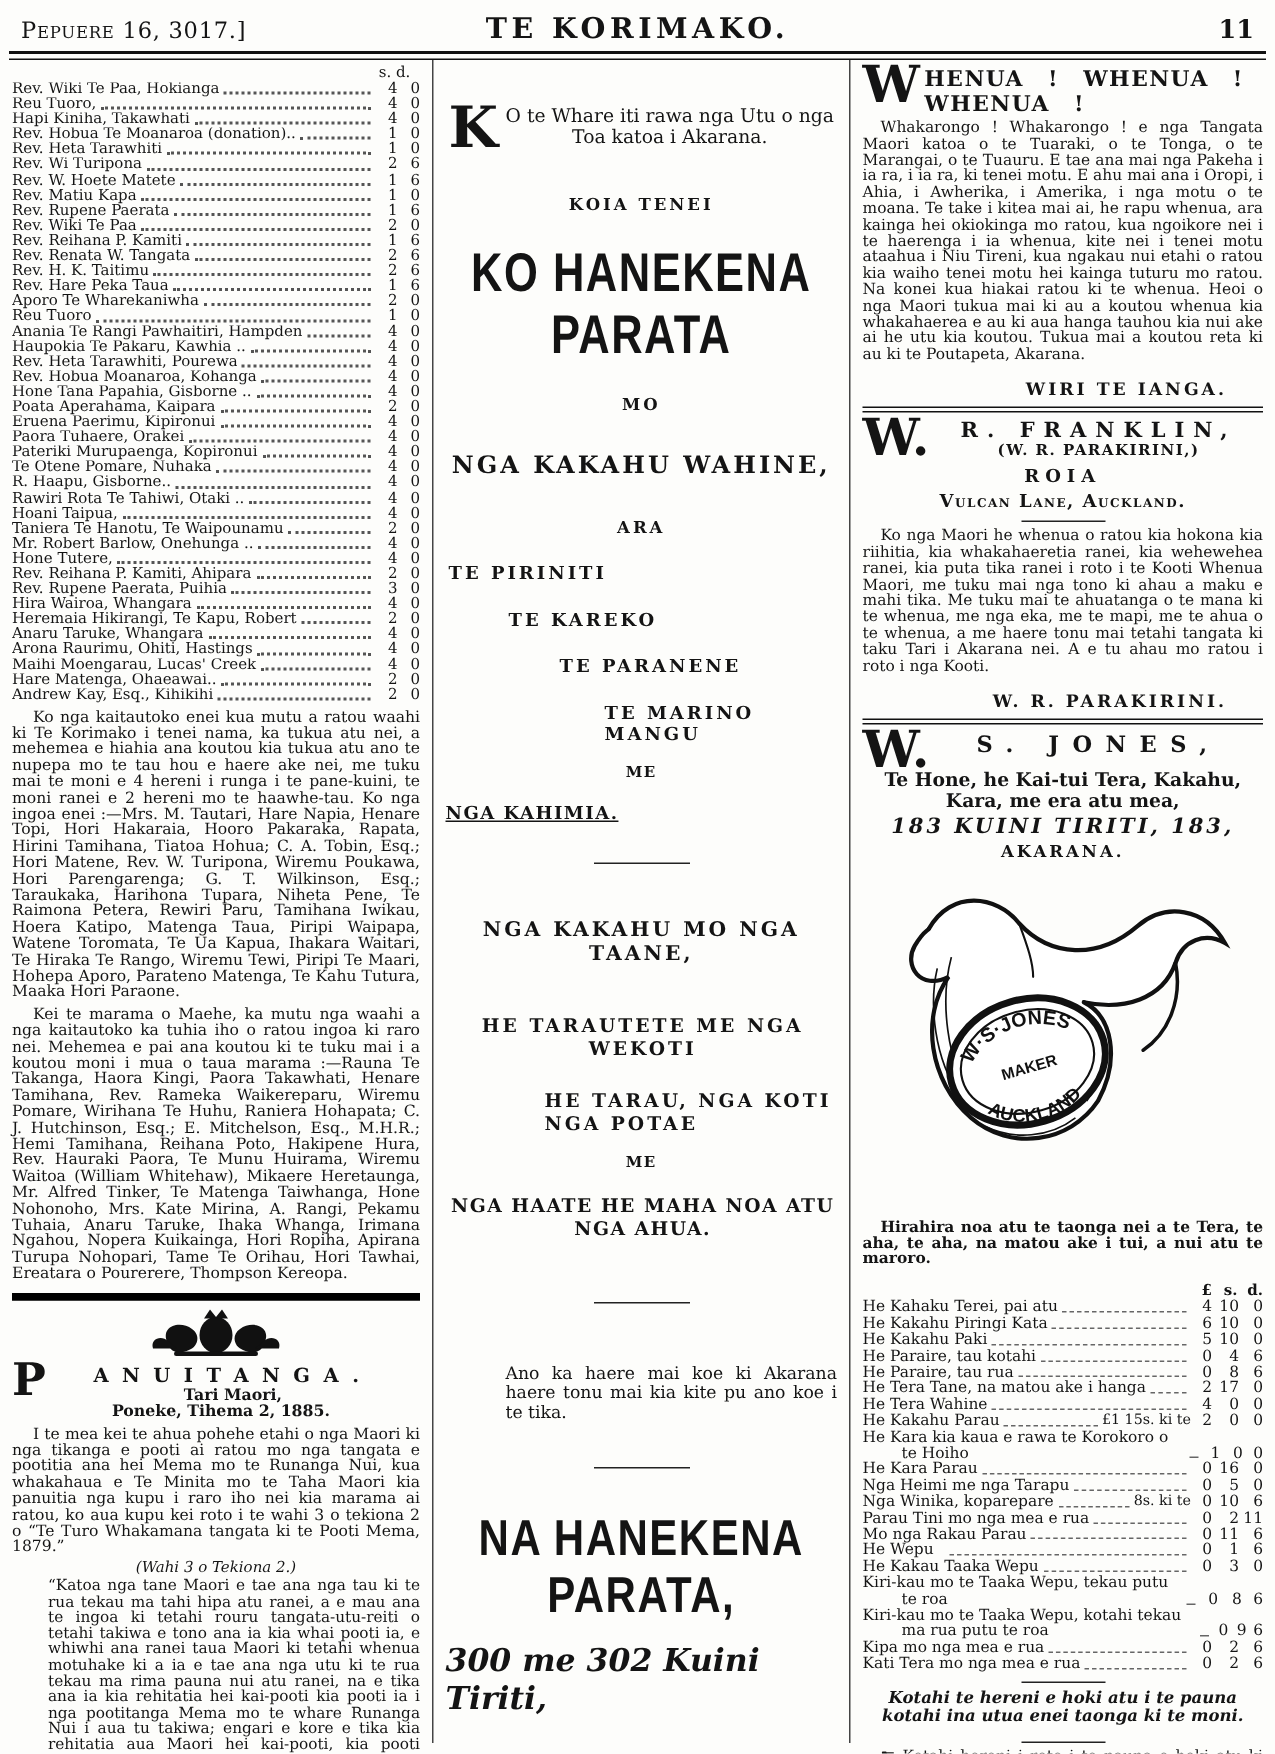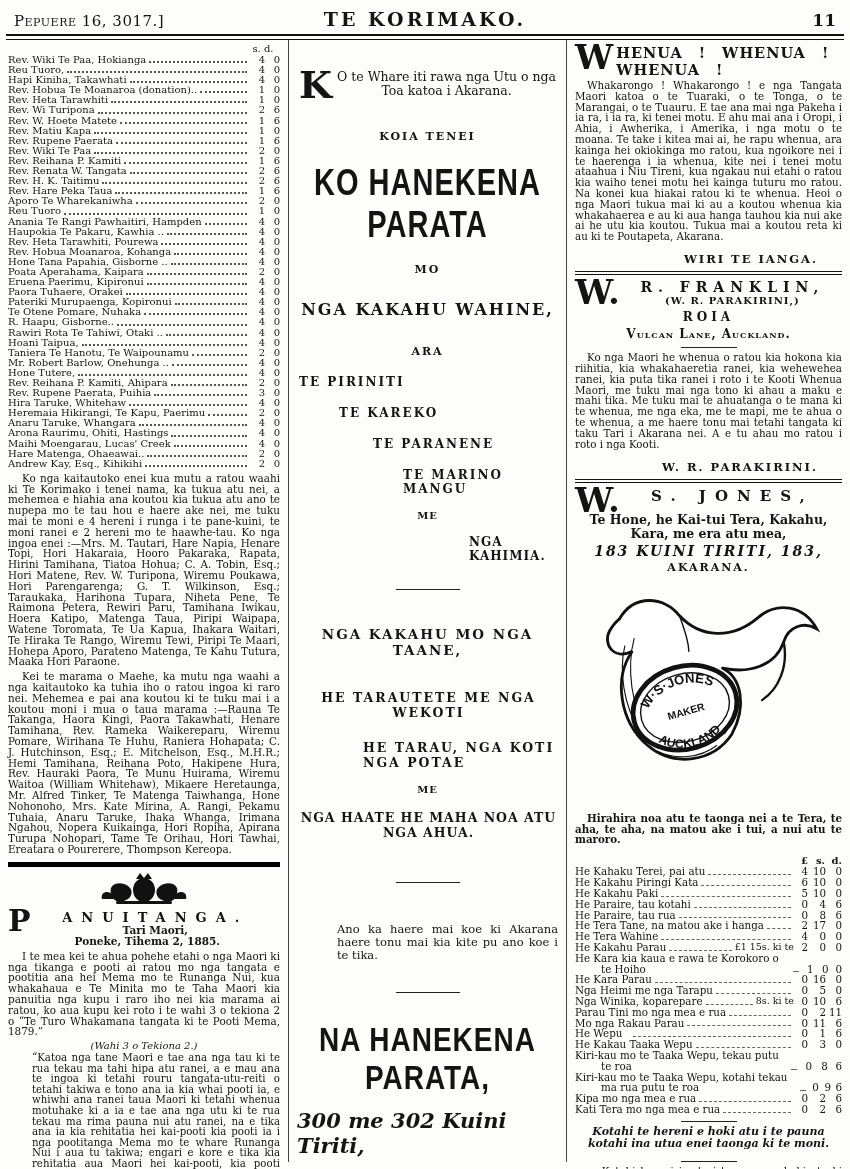--- a/index.html
+++ b/index.html
@@ -46,21 +46,21 @@
   .c2-top{font-size:12.5px;line-height:14px;text-align:center;margin-top:26px;}
   .c2-top .dropK{float:left;font-size:38px;line-height:30px;font-weight:bold;padding:0 3px 0 2px;}
   .koia{ text-align:center;font-size:11px;font-weight:bold;letter-spacing:2px;margin-top:32px;}
   .bigline{text-align:center;font-family:"Liberation Sans","DejaVu Sans",sans-serif;font-weight:bold;}
   .huge{font-size:29px;letter-spacing:1px;transform:scaleY(1.25);transform-origin:center;margin-top:28px;}
   .mo{text-align:center;font-size:11px;font-weight:bold;letter-spacing:2px;margin-top:26px;}
   .med{font-size:16px;letter-spacing:2px;margin-top:24px;font-weight:bold;text-align:center;}
   .stair{font-size:12px;font-weight:bold;letter-spacing:2px;margin-top:17px;}
   .s0{margin-left:2px;} .s1{margin-left:42px;} .s2{margin-left:76px;} .s3{margin-left:106px;}
   .me-c{text-align:center;font-size:10px;font-weight:bold;letter-spacing:1px;margin-top:14px;}
-  .kahimia{margin-left:172px;font-size:12px;font-weight:bold;letter-spacing:1px;margin-top:14px;}
+  .kahimia{font-size:12px;font-weight:bold;letter-spacing:1px;margin-top:14px;text-decoration:underline;}
   .shortrule{width:64px;border-top:1.5px solid #222;margin:26px auto 0 auto;}
   .c2-line1{margin-top:36px;font-size:13.5px;}
   .c2-mid{font-size:12.5px;}
   .anopara{font-size:11.5px;line-height:13px;margin-top:40px;text-align:justify;margin-left:40px;}
   .huge2{font-size:28px;letter-spacing:1px;transform:scaleY(1.2);margin-top:34px;}
   .street{text-align:left;font-size:21px;font-style:italic;font-weight:bold;margin-top:17px;font-family:"DejaVu Serif",serif;}
   .hand{font-family:"DejaVu Sans",sans-serif;font-size:11px;}
   
   .whenua-head{font-size:14.5px;font-weight:bold;word-spacing:10px;letter-spacing:1px;}
   .dropW{float:left;font-size:34px;line-height:26px;font-weight:bold;padding-right:3px;}
@@ -340,28 +340,28 @@
           </div>
 
           <div class="sub-row">
             <span class="sub-name">Rev. Rupene Paerata, Puihia</span>
             <span class="leader"></span>
             <span class="amt">3</span>
             <span class="amt">0</span>
           </div>
 
           <div class="sub-row">
-            <span class="sub-name">Hira Taruke, Whitehaw</span>
-            <span class="leader"></span>
-            <span class="amt">4</span>
-            <span class="amt">0</span>
-          </div>
-
-          <div class="sub-row">
-            <span class="sub-name">Heremaia Hikirangi, Te Kapu, Paerimu</span>
+            <span class="sub-name">Hira Wairoa, Whangara</span>
+            <span class="leader"></span>
+            <span class="amt">4</span>
+            <span class="amt">0</span>
+          </div>
+
+          <div class="sub-row">
+            <span class="sub-name">Heremaia Hikirangi, Te Kapu, Robert</span>
             <span class="leader"></span>
             <span class="amt">2</span>
             <span class="amt">0</span>
           </div>
 
           <div class="sub-row">
             <span class="sub-name">Anaru Taruke, Whangara</span>
             <span class="leader"></span>
             <span class="amt">4</span>
             <span class="amt">0</span>

